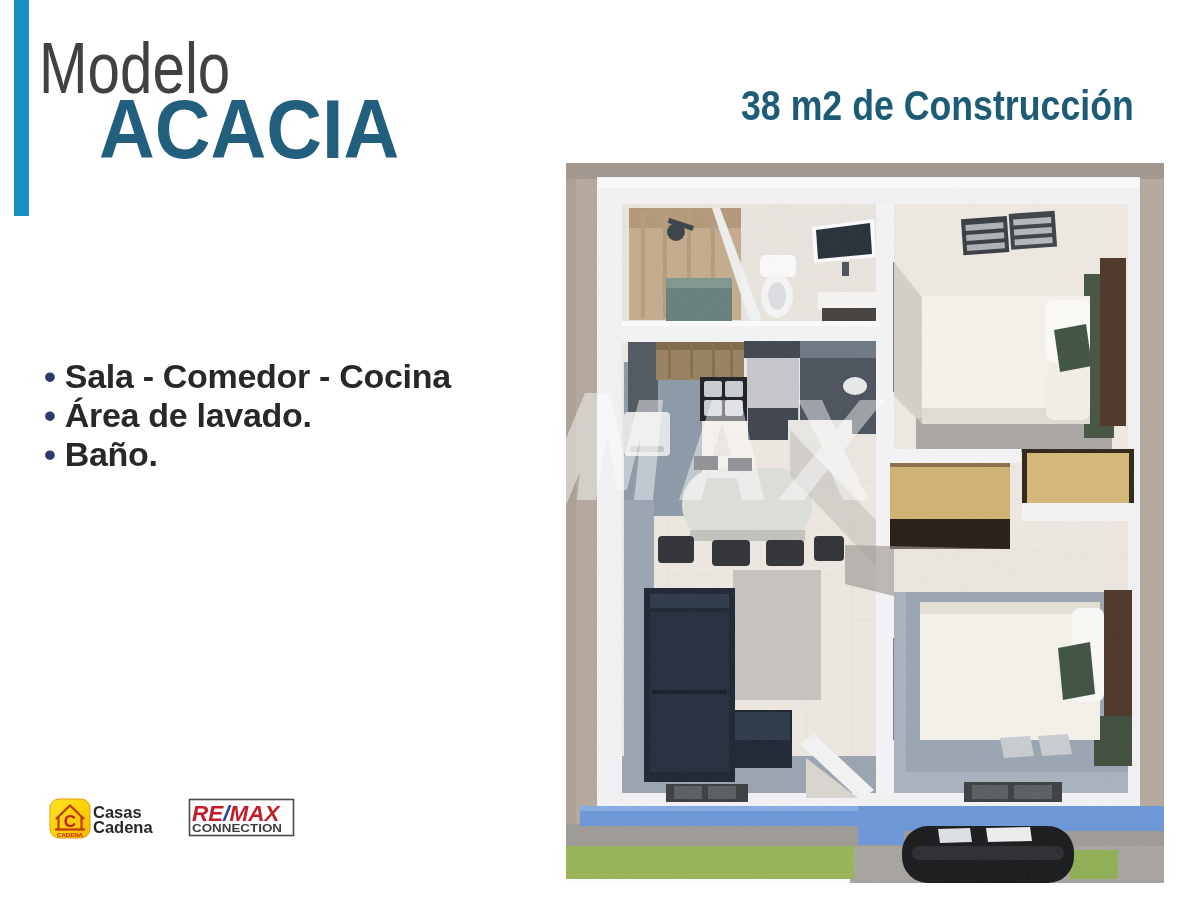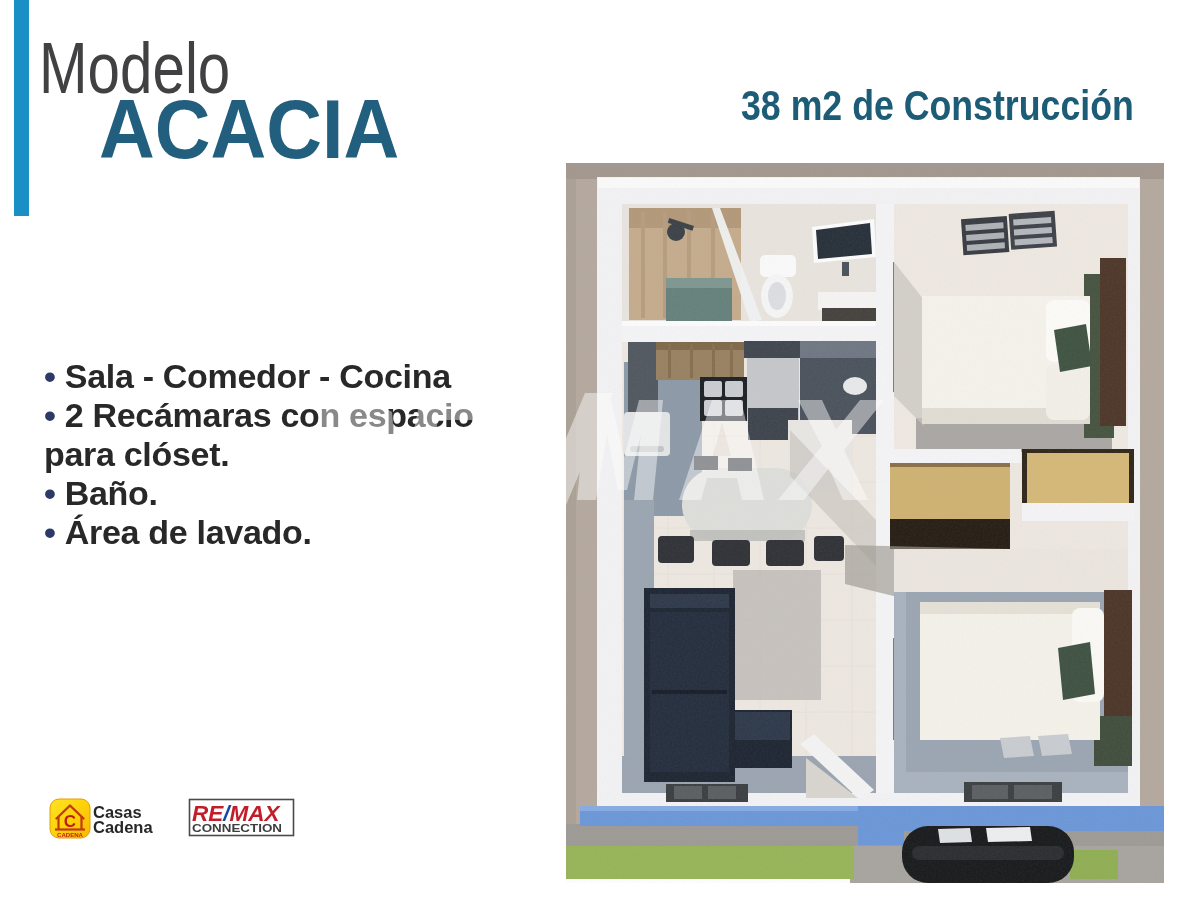--- a/index.html
+++ b/index.html
@@ -7,23 +7,22 @@
 .abs{position:absolute}
 </style>
 </head>
 <body>
 <div class="abs" style="left:14px;top:0;width:15px;height:216px;background:#1a8fc6"></div>
 <div class="abs" style="left:39px;top:27px;font-size:72px;color:#414143;transform:scaleX(.81);transform-origin:0 0;white-space:nowrap">Modelo</div>
 <div class="abs" style="left:99px;top:82px;font-size:83px;font-weight:bold;color:#225e7e;transform:scaleX(.93);transform-origin:0 0;white-space:nowrap">ACACIA</div>
 <div class="abs" style="left:741px;top:82px;font-size:42.5px;font-weight:bold;color:#1d5c77;transform:scaleX(.84);transform-origin:0 0;white-space:nowrap">38 m2 de Construcción</div>
 <div class="abs" id="bullets" style="left:44px;top:357px;width:445px;font-size:34px;font-weight:bold;color:#282828;line-height:39px;letter-spacing:-0.3px">
 <div><span style="color:#2c3a68">• </span>Sala - Comedor - Cocina</div>
-<div><span style="color:#2c3a68">• </span>2 Recámaras con espacio para clóset.</div>
+<div><span style="color:#2c3a68">• </span>Área de lavado.</div>
 <div><span style="color:#2c3a68">• </span>Baño.</div>
-<div><span style="color:#2c3a68">• </span>Área de lavado.</div>
 </div>
 <svg class="abs" style="left:0;top:0" width="340" height="898" viewBox="0 0 340 898">
 <defs>
 <linearGradient id="yg" x1="0" y1="0" x2="1" y2="1">
 <stop offset="0" stop-color="#ffe424"></stop>
         <stop offset=".55" stop-color="#fdd008"></stop>
         <stop offset="1" stop-color="#f7b800"></stop>
 </linearGradient>
 </defs>
 

